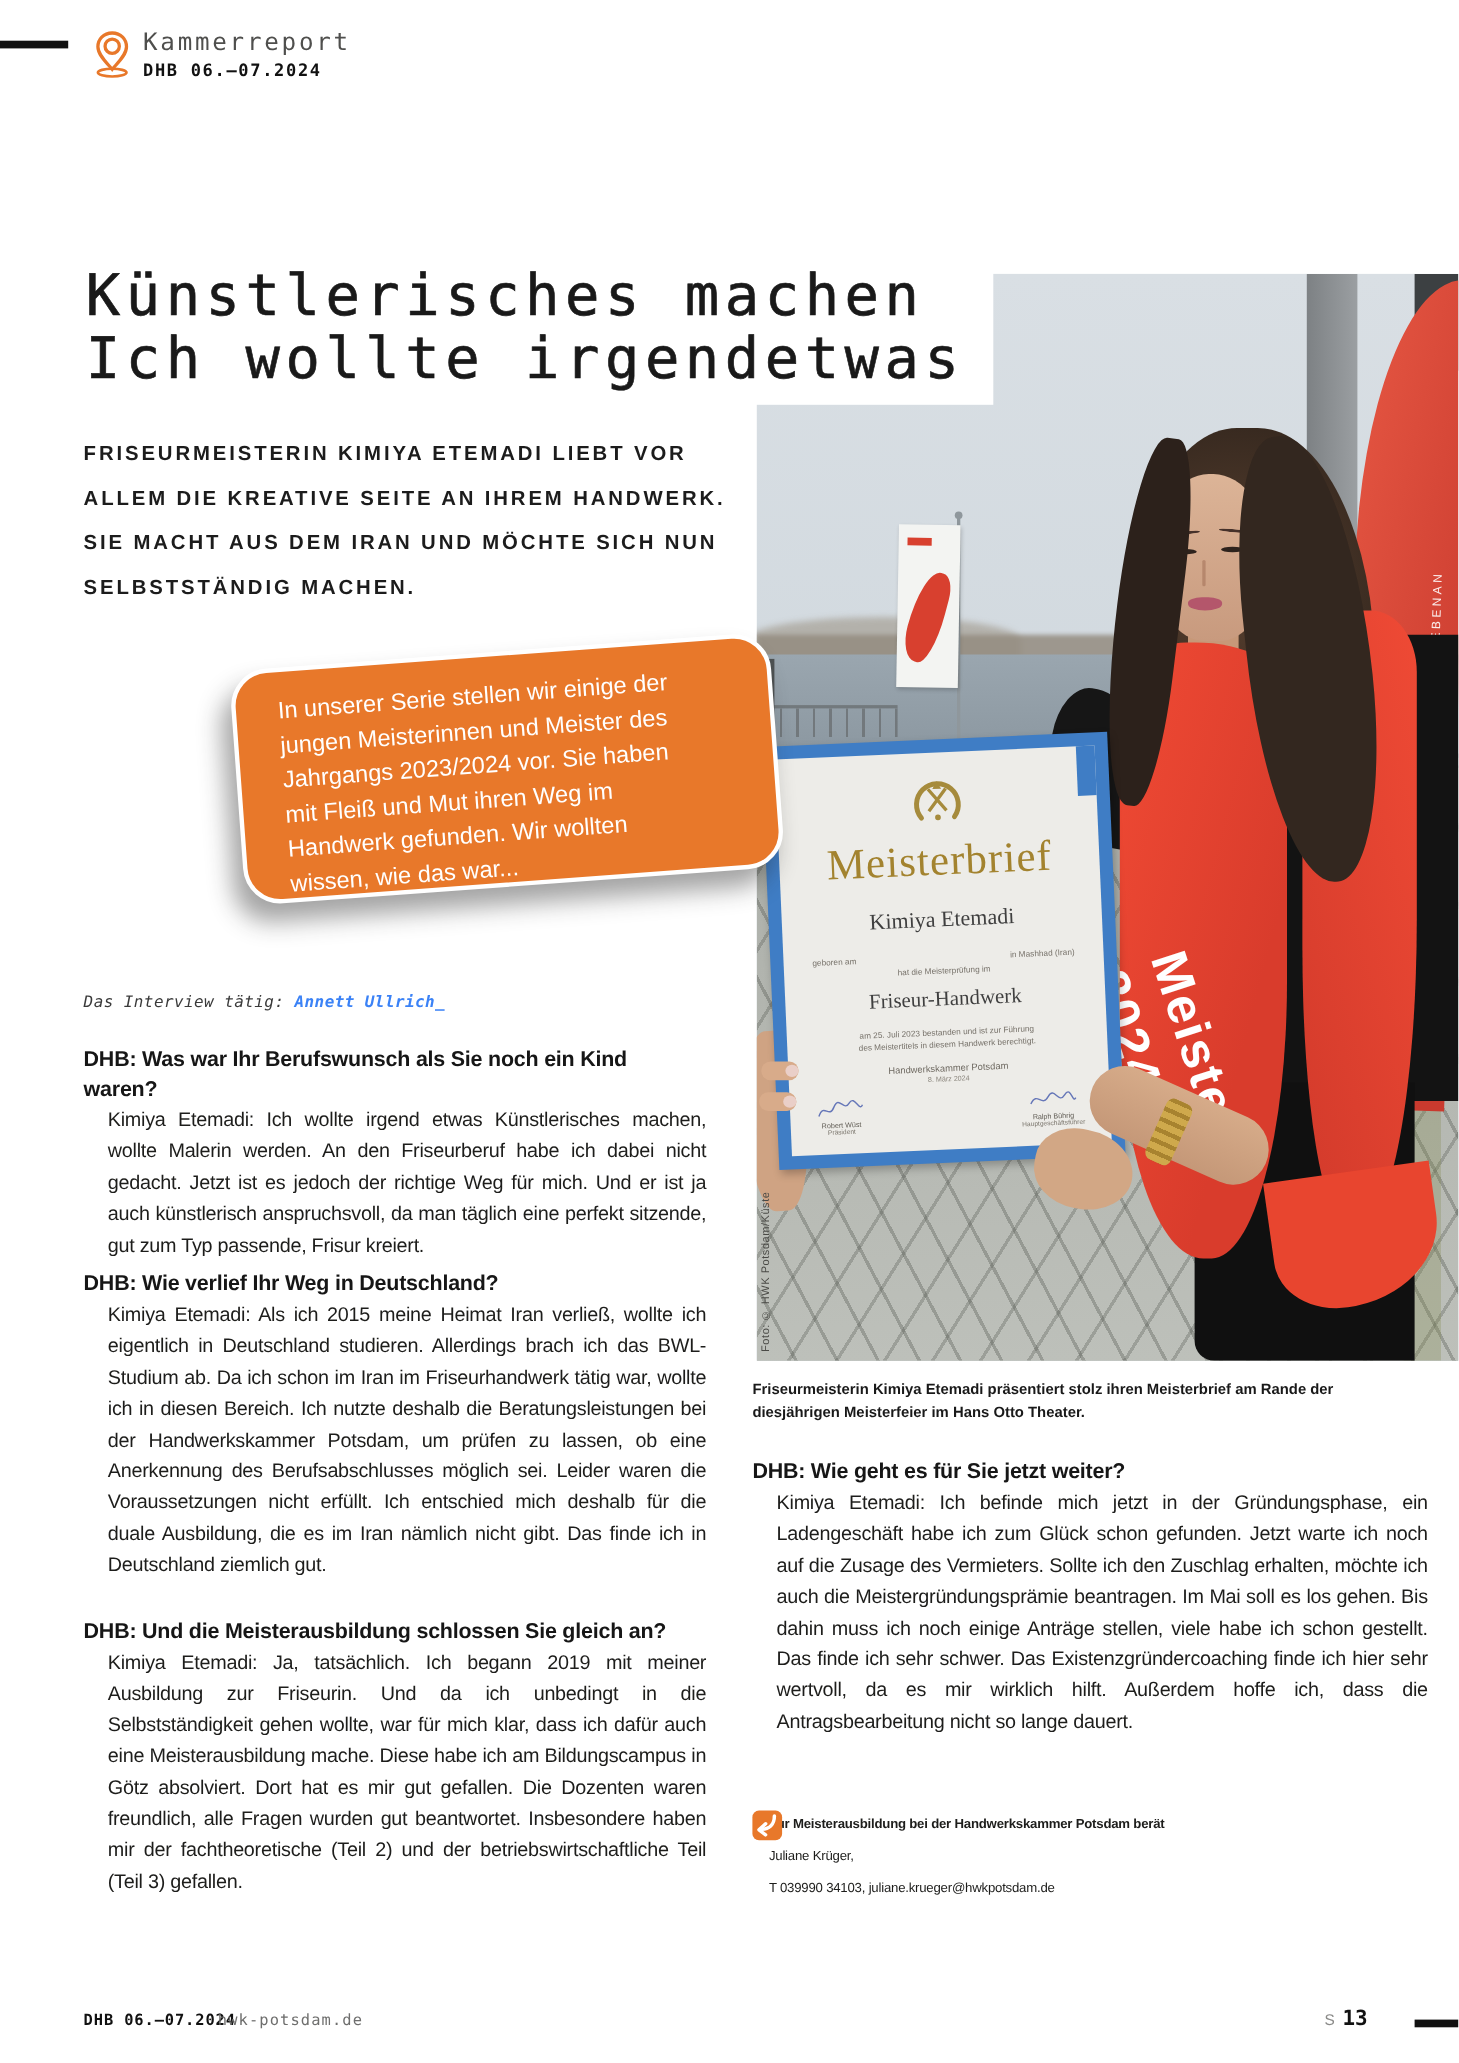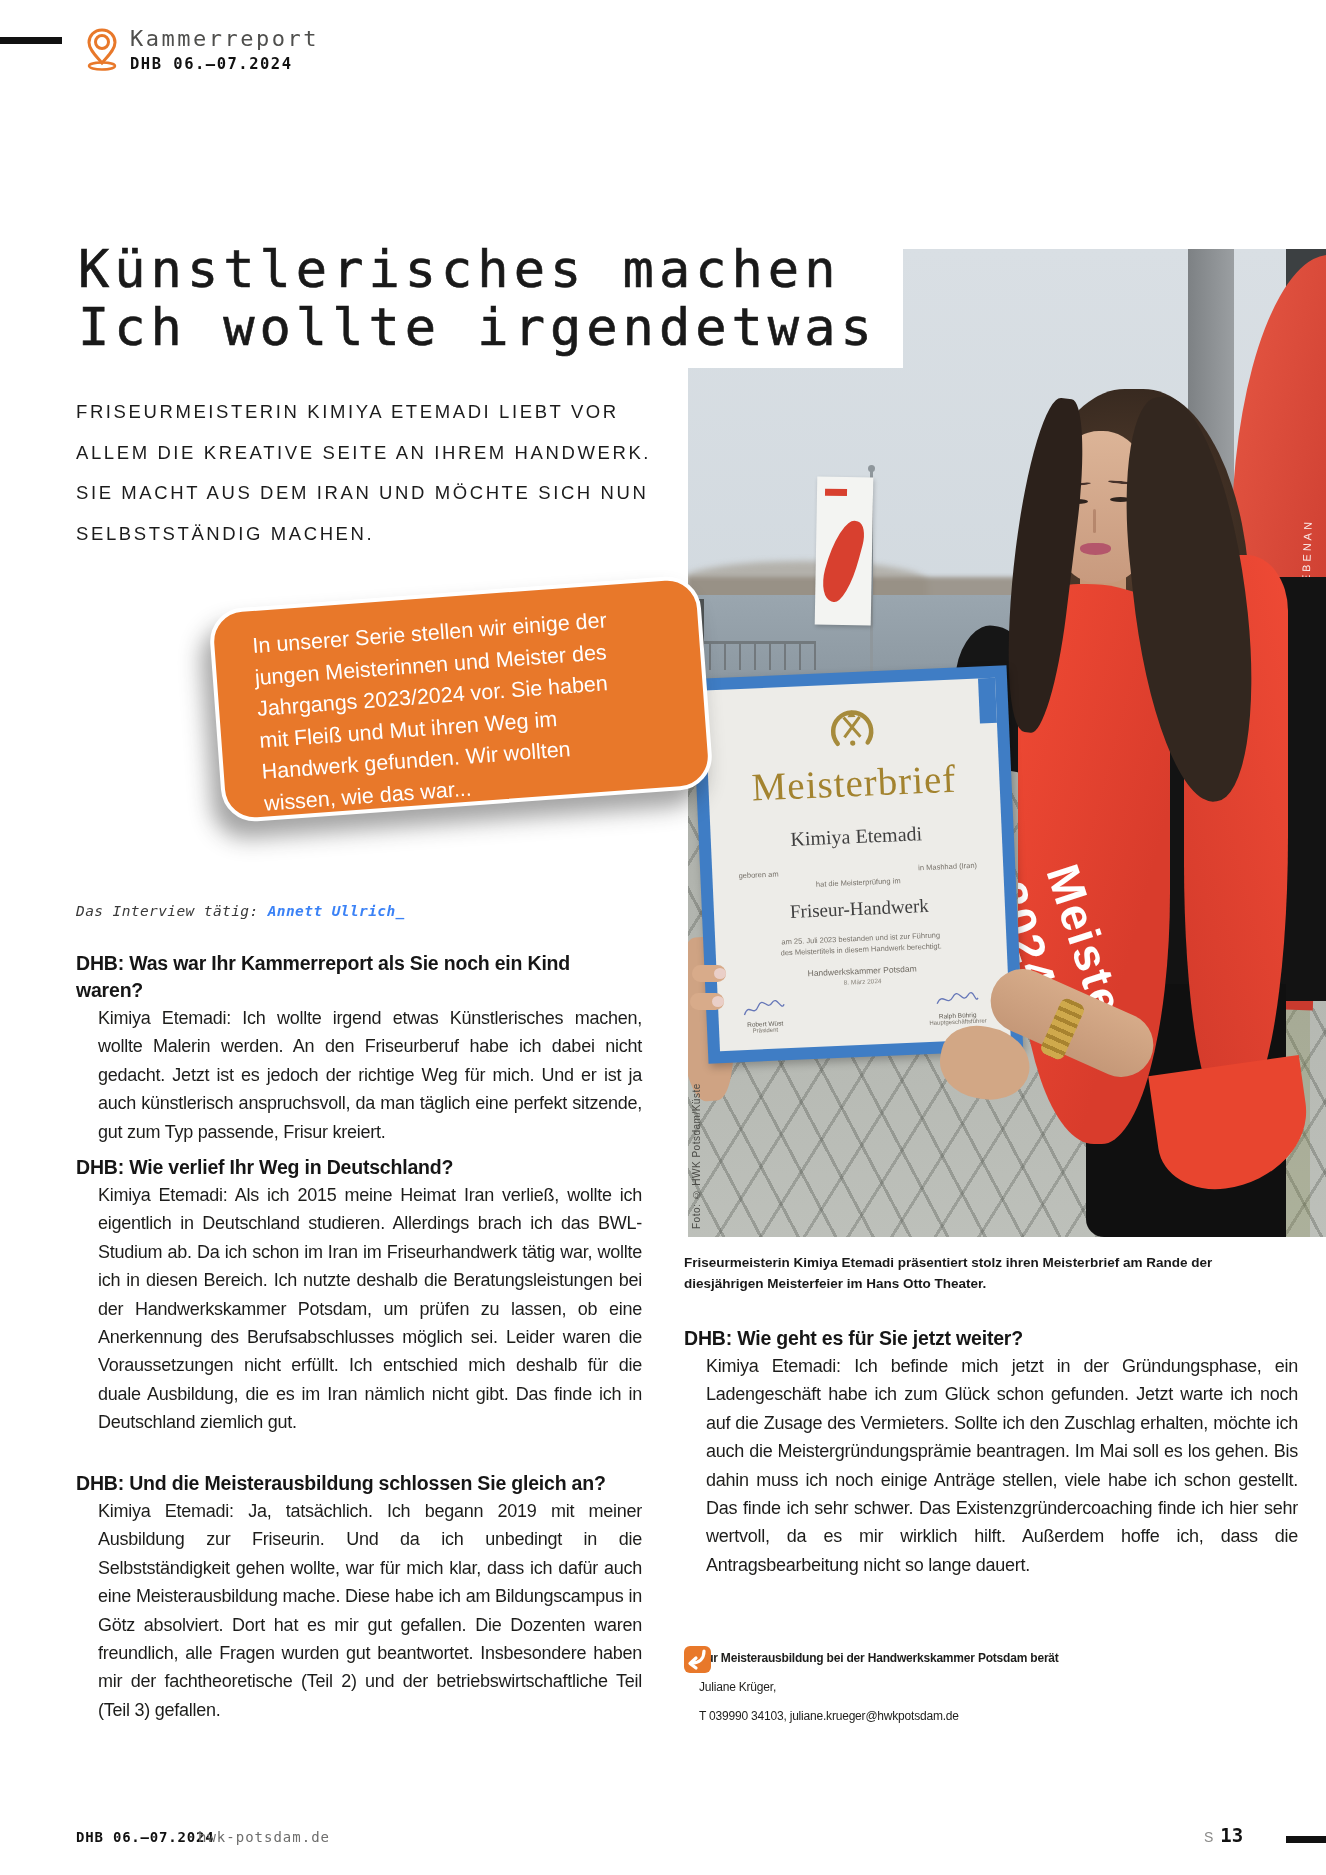--- a/index.html
+++ b/index.html
@@ -10,21 +10,21 @@
   
   #topbar-rule{left:0;top:37px;width:62px;height:7px;background:#111;}
   #brand{left:84px;top:26px;display:flex;gap:10px;}
   #brand-section{font-family:"DejaVu Sans Mono",monospace;font-size:22px;letter-spacing:2.5px;color:#4f4f4d;}
   #brand-issue{font-family:"DejaVu Sans Mono",monospace;font-size:15.5px;font-weight:bold;letter-spacing:1.5px;color:#111;margin-top:4px;}
 
   
   #headline{left:75px;top:234px;z-index:6;background:#fff;padding:6px 26px 12px 3px;
     font-family:"DejaVu Sans Mono",monospace;font-size:52px;line-height:58px;color:#191919;
     letter-spacing:5px;-webkit-text-stroke:.6px #191919;white-space:nowrap;}
-  #standfirst{left:76px;top:392px;font-weight:normal;font-size:18.5px;letter-spacing:2.6px;
+  #standfirst{left:76px;top:392px;font-weight:bold;font-size:18.5px;letter-spacing:2.6px;
     line-height:40.5px;color:#1c1c1c;white-space:nowrap;}
 
   
   #teaser{left:215px;top:592px;width:492px;height:214px;z-index:7;background:#E8782A;
     border:4px solid #fff;border-radius:34px;transform:rotate(-4.2deg);
     box-shadow:-10px 16px 22px rgba(35,35,35,.42);color:#fff;
     font-size:21.5px;line-height:31.5px;padding:20px 0 0 38px;box-sizing:border-box;}
 
   
   #byline{left:76px;top:903px;font-family:"DejaVu Sans Mono",monospace;font-style:italic;
@@ -282,21 +282,21 @@
     <div>jungen Meisterinnen und Meister des</div>
     <div>Jahrgangs 2023/2024 vor. Sie haben</div>
     <div>mit Fleiß und Mut ihren Weg im</div>
     <div>Handwerk gefunden. Wir wollten</div>
     <div>wissen, wie das war...</div>
   </div>
 
   <div class="abs" id="byline"><span>Das Interview tätig: </span><b>Annett Ullrich</b><b>_</b></div>
 
   <div class="abs qa" id="qa1">
-    <div class="q">DHB: Was war Ihr Kammerreport als Sie noch ein Kind waren?</div>
+    <div class="q">DHB: Was war Ihr Berufswunsch als Sie noch ein Kind waren?</div>
     <div class="a">Kimiya Etemadi: Ich wollte irgend etwas Künstlerisches machen, wollte Malerin werden. An den Friseurberuf habe ich dabei nicht gedacht. Jetzt ist es jedoch der richtige Weg für mich. Und er ist ja auch künstlerisch anspruchsvoll, da man täglich eine perfekt sitzende, gut zum Typ passende, Frisur kreiert.</div>
   </div>
   <div class="abs qa" id="qa2">
     <div class="q">DHB: Wie verlief Ihr Weg in Deutschland?</div>
     <div class="a">Kimiya Etemadi: Als ich 2015 meine Heimat Iran verließ, wollte ich eigentlich in Deutschland studieren. Allerdings brach ich das BWL-Studium ab. Da ich schon im Iran im Friseurhandwerk tätig war, wollte ich in diesen Bereich. Ich nutzte deshalb die Beratungsleistungen bei der Handwerkskammer Potsdam, um prüfen zu lassen, ob eine Anerkennung des Berufsabschlusses möglich sei. Leider waren die Voraussetzungen nicht erfüllt. Ich entschied mich deshalb für die duale Ausbildung, die es im Iran nämlich nicht gibt. Das finde ich in Deutschland ziemlich gut.</div>
   </div>
   <div class="abs qa" id="qa3">
     <div class="q">DHB: Und die Meisterausbildung schlossen Sie gleich an?</div>
     <div class="a">Kimiya Etemadi: Ja, tatsächlich. Ich begann 2019 mit meiner Ausbildung zur Friseurin. Und da ich unbedingt in die Selbstständigkeit gehen wollte, war für mich klar, dass ich dafür auch eine Meisterausbildung mache. Diese habe ich am Bildungscampus in Götz absolviert. Dort hat es mir gut gefallen. Die Dozenten waren freundlich, alle Fragen wurden gut beantwortet. Insbesondere haben mir der fachtheoretische (Teil 2) und der betriebswirtschaftliche Teil (Teil 3) gefallen.</div>
   </div>

